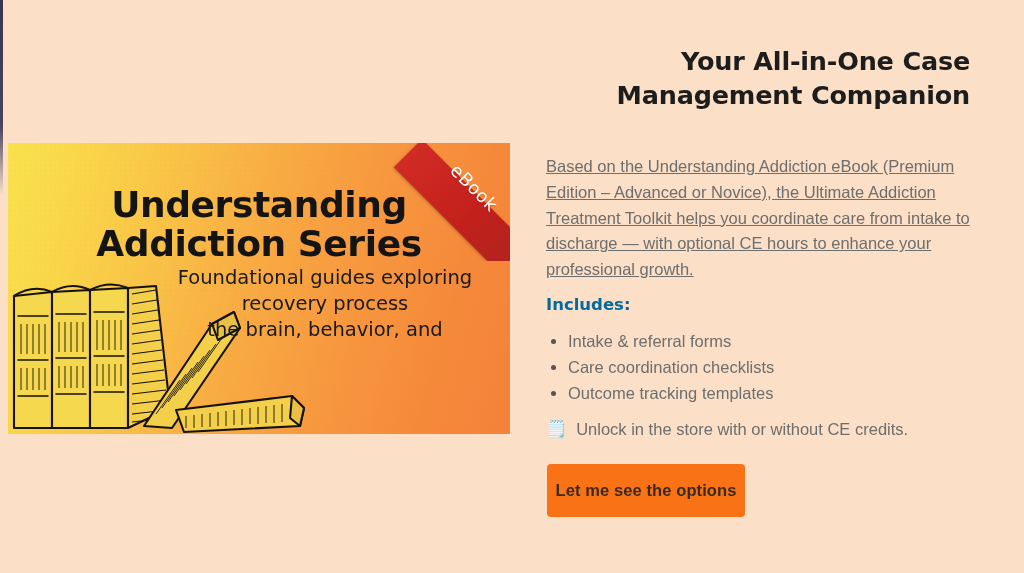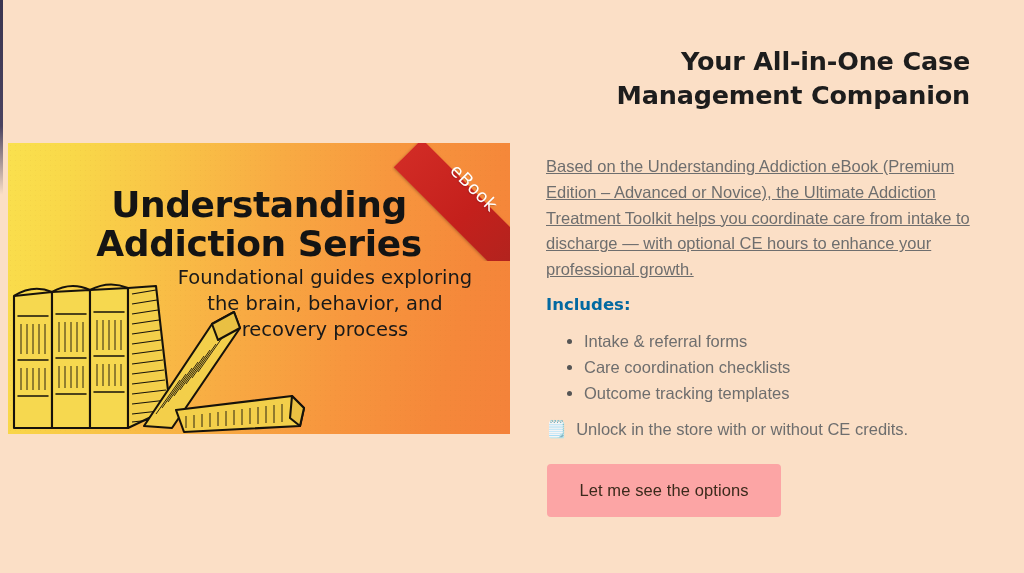--- a/index.html
+++ b/index.html
@@ -171,21 +171,21 @@
     color: #0369a1;
     font-family: "DejaVu Sans", sans-serif;
     font-weight: 700;
     font-size: 16.5px;
     line-height: 22px;
   }
 
   .feature-list {
     position: absolute;
     top: 328px;
-    left: 16px;
+    left: 0;
     list-style: none;
   }
   .feature-list li {
     position: relative;
     padding-left: 22px;
     color: #6e6e6e;
     font-size: 16.5px;
     line-height: 26.2px;
   }
   .feature-list li::before {
@@ -212,29 +212,29 @@
   .note-emoji {
     font-size: 17px;
     line-height: 1;
     display: inline-block;
   }
 
   .cta-button {
     position: absolute;
     left: 1px;
     top: 464px;
-    width: 234px;
+    width: 198px;
     height: 53px;
-    background: #fca5a5;
+    background: #f97316;
     border: none;
     border-radius: 4px;
     color: #3b2a1c;
     font-family: "Liberation Sans", sans-serif;
     font-size: 16.5px;
-    font-weight: 400;
+    font-weight: 700;
     cursor: pointer;
     letter-spacing: .1px;
   }
 </style>
 </head>
 <body>
 
 <div class="edge-sliver"></div>
 
 <div class="stage">
@@ -354,22 +354,22 @@
       </svg>
     </div>
 
     <div class="cover-title">
       <div>Understanding</div>
       <div>Addiction Series</div>
     </div>
 
     <div class="cover-sub">
       <div>Foundational guides exploring</div>
+      <div>recovery process</div>
       <div>the brain, behavior, and</div>
-      <div>recovery process</div>
     </div>
 
     <div class="ribbon">
       <div class="ribbon-band"></div>
       <div class="ribbon-text">eBook</div>
     </div>
   </div>
 
   <div class="panel">
 

